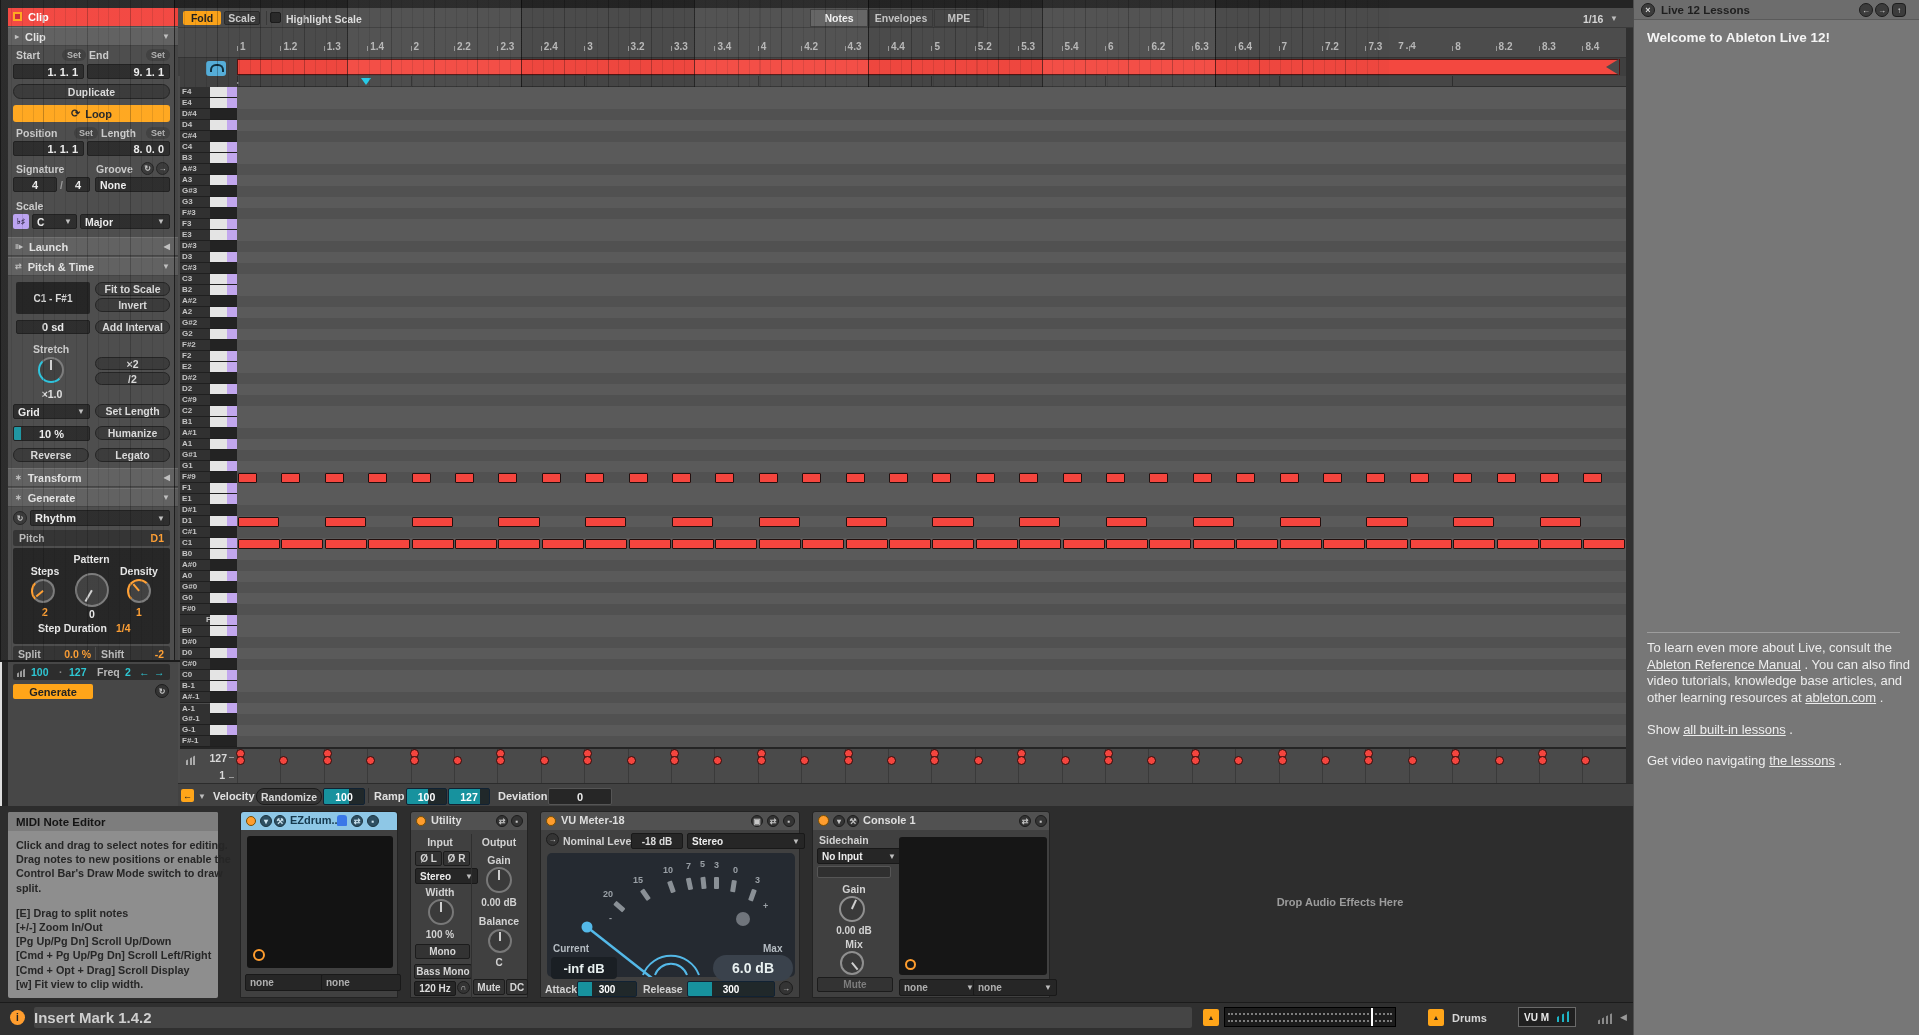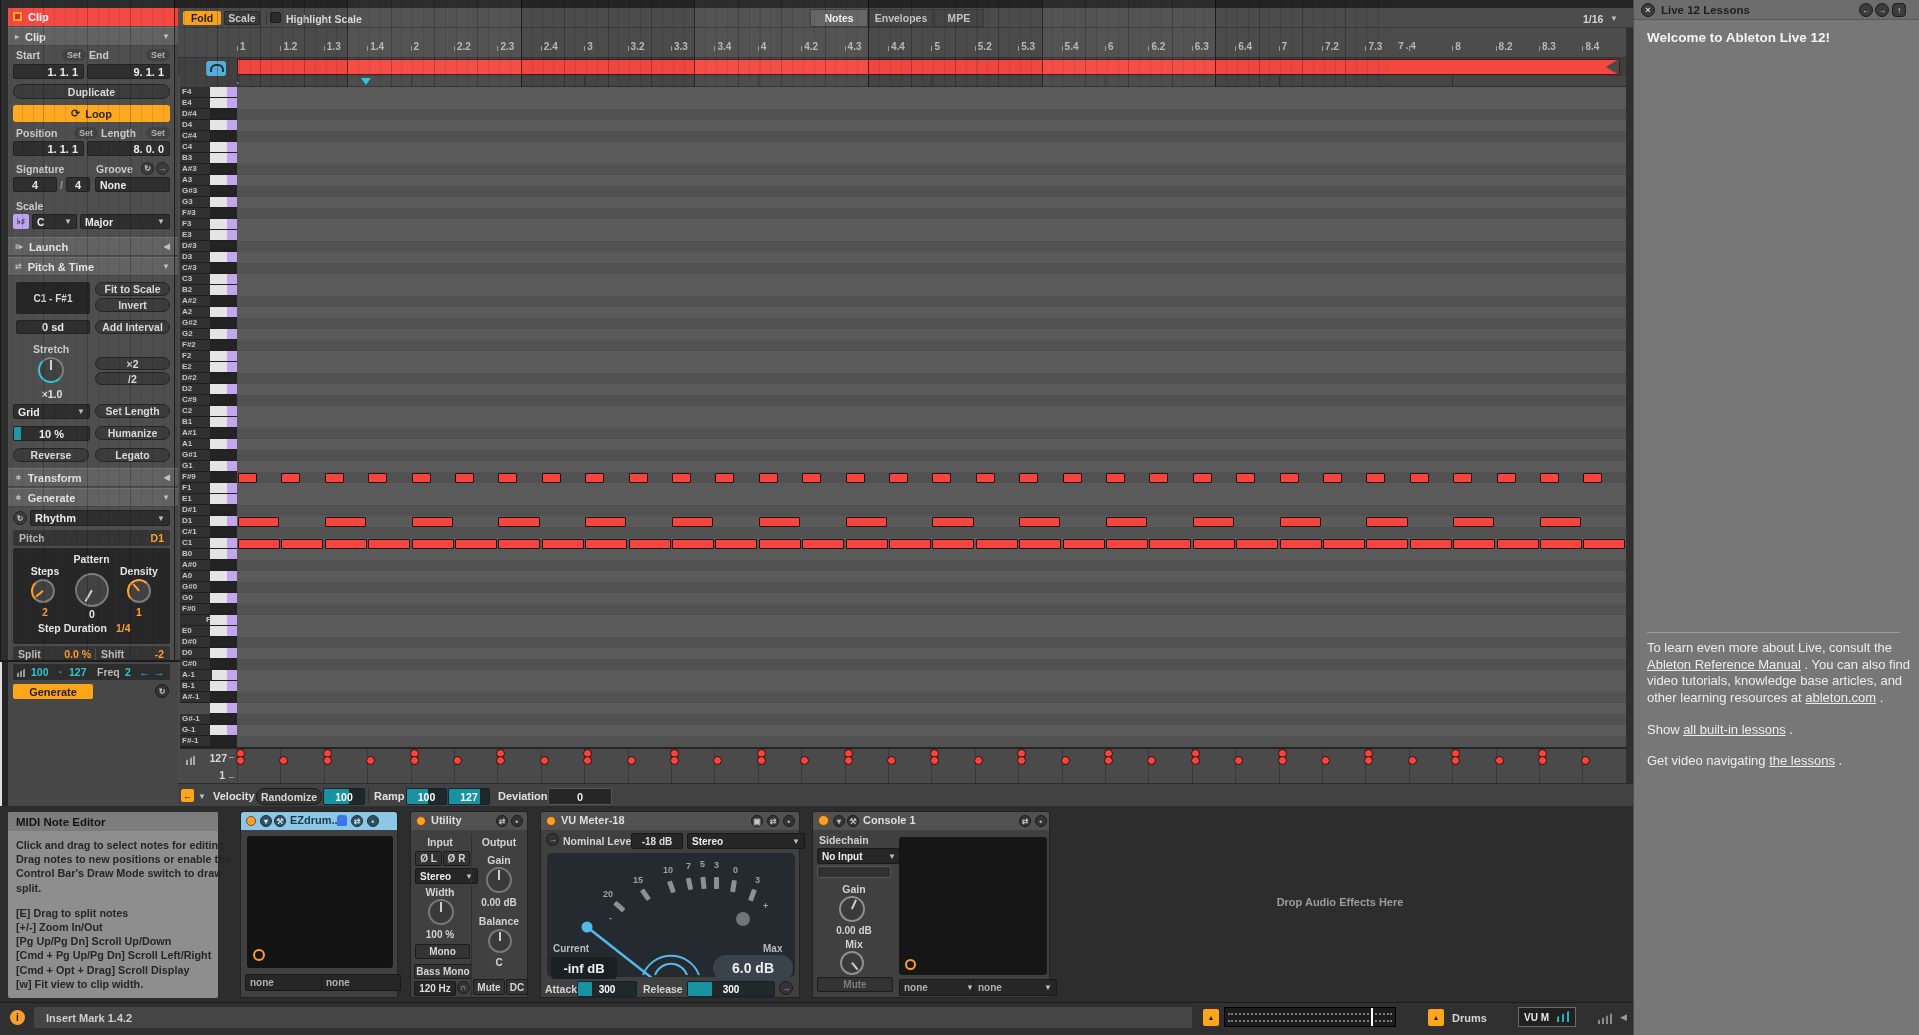--- a/index.html
+++ b/index.html
@@ -509,21 +509,21 @@
     <div class="rowS" style="left: 237px; top: 659px; width: 1389px; height: 11px;"></div>
     <div class="keylabel" style="left: 180px; top: 670px; width: 30px; height: 10px;">C0</div>
     <div class="keynat" style="left: 210px; top: 670px; width: 27px; height: 10px;"></div>
     <div class="rowN" style="left: 237px; top: 670px; width: 1389px; height: 11px;"></div>
     <div class="keylabel" style="left: 180px; top: 681px; width: 30px; height: 10px;">B-1</div>
     <div class="keynat" style="left: 210px; top: 681px; width: 27px; height: 10px;"></div>
     <div class="rowN" style="left: 237px; top: 681px; width: 1389px; height: 11px;"></div>
     <div class="keylabel" style="left: 180px; top: 692px; width: 30px; height: 10px;">A#-1</div>
     <div class="keyshp" style="left: 210px; top: 692px; width: 27px; height: 10px;"></div>
     <div class="rowS" style="left: 237px; top: 692px; width: 1389px; height: 11px;"></div>
-    <div class="keylabel" style="left: 180px; top: 670px; width: 30px; height: 10px;">A-1</div>
+    <div class="keylabel" style="left: 180px; top: 704px; width: 30px; height: 10px;">A-1</div>
     <div class="keynat" style="left: 210px; top: 703px; width: 27px; height: 10px;"></div>
     <div class="rowN" style="left: 237px; top: 703px; width: 1389px; height: 11px;"></div>
     <div class="keylabel" style="left: 180px; top: 714px; width: 30px; height: 10px;">G#-1</div>
     <div class="keyshp" style="left: 210px; top: 714px; width: 27px; height: 10px;"></div>
     <div class="rowS" style="left: 237px; top: 714px; width: 1389px; height: 11px;"></div>
     <div class="keylabel" style="left: 180px; top: 725px; width: 30px; height: 10px;">G-1</div>
     <div class="keynat" style="left: 210px; top: 725px; width: 27px; height: 10px;"></div>
     <div class="rowN" style="left: 237px; top: 725px; width: 1389px; height: 11px;"></div>
     <div class="keylabel" style="left: 180px; top: 736px; width: 30px; height: 10px;">F#-1</div>
     <div class="keyshp" style="left: 210px; top: 736px; width: 27px; height: 10px;"></div>
@@ -871,21 +871,21 @@
         <span class="caret">▼</span>
       </div>
   </div>
 
   <span style="position:absolute;left:1150px;top:90px;width:380px;text-align:center;font-size:11px;font-weight:bold;color:#9c9c9c;">Drop Audio Effects Here</span>
 </div>
 
 <div class="a" style="left:0;top:1002px;width:1633px;height:33px;background:#303030;border-top:1px solid #1b1b1b;">
   <div class="a" style="left:10px;top:7px;width:15px;height:15px;border-radius:50%;background:#ff9d2e;color:#222;font-size:10px;font-weight:bold;display:flex;align-items:center;justify-content:center;">i</div>
   <div class="a" style="left:34px;top:4px;width:1158px;height:21px;background:#454545;border-radius:2px;display:flex;align-items:center;">
-    <span style="margin-left:12px;font-size:11px;font-weight:bold;color:#cfcfcf;">Insert Mark 1.4.2</span>
+    <span style="font-size:15px;font-weight:bold;color:#cfcfcf;">Insert Mark 1.4.2</span>
   </div>
   <div class="a orangebox" style="left:1203px;top:6px;width:16px;height:17px;font-size:7px;">▲</div>
   <div class="a" style="left:1224px;top:4px;width:172px;height:20px;background:#1c1c1c;border:1px solid #000;">
     <div style="position:absolute;left:3px;right:3px;top:5px;border-top:2px dotted #7d7d7d;"></div>
     <div style="position:absolute;left:3px;right:3px;top:12px;border-top:2px dotted #7d7d7d;"></div>
     <div style="position:absolute;left:146px;top:0;width:2px;height:18px;background:#fff;"></div>
   </div>
   <div class="a orangebox" style="left:1428px;top:6px;width:16px;height:17px;font-size:7px;">▲</div>
   <span class="a" style="left:1452px;top:9px;font-size:11px;font-weight:bold;color:#d5d5d5;">Drums</span>
   <div class="a" style="left:1518px;top:4px;width:58px;height:20px;background:#202020;border:1px solid #6a6a6a;">

